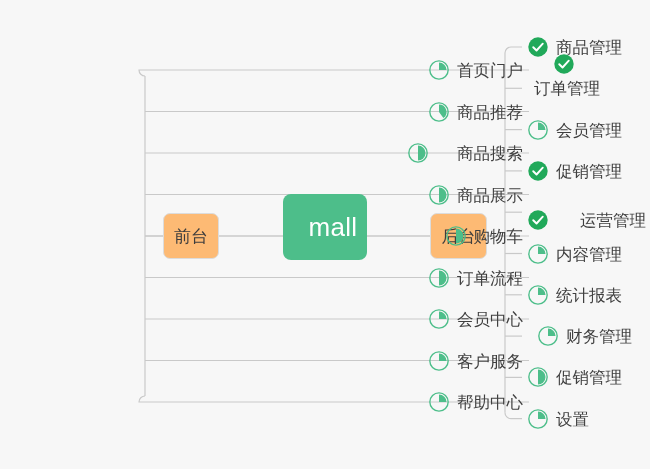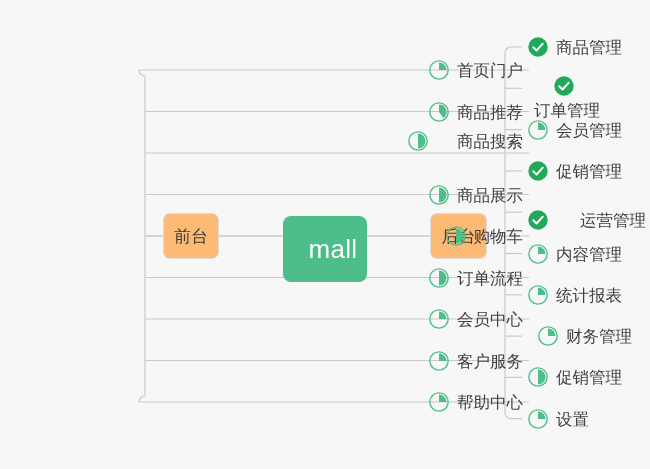--- a/index.html
+++ b/index.html
@@ -18,40 +18,40 @@
   #wires{position:absolute;left:0;top:0;width:650px;height:469px;}
   #wires path, #wires line{fill:none;stroke:#c9c9c9;stroke-width:1.2;}
 
   
   .node{
     position:absolute;
     display:flex;align-items:center;justify-content:center;
     box-sizing:border-box;
   }
   .node-root{
-    left:283px;top:216px;width:84px;height:66px;
+    left:283px;top:194px;width:84px;height:66px;
     background:#4dbe8a;border-radius:8px;
     color:#ffffff;font-size:26px;letter-spacing:.3px;padding-left:16px;
   }
   .node-branch{
     background:#fdba74;border:1px solid #dcdcdc;border-radius:7px;
     color:#3d3d3d;font-size:17px;
   }
   .node-front{left:163px;top:213px;width:56px;height:46px;}
   .node-back{left:430px;top:213px;width:57px;height:46px;}
 
   
   .leaf{
     position:absolute;
     display:flex;align-items:center;
     height:26px;
     white-space:nowrap;
   }
   .leaf-left{right:525px;flex-direction:row;justify-content:flex-end;}
-  .leaf-right{left:525px;flex-direction:row;justify-content:flex-start;}
+  .leaf-right{left:525px;flex-direction:row;justify-content:flex-end;}
   .leaf-label{
     font-size:16.5px;color:#3f3f3f;
     line-height:26px;
   }
   .leaf-left .leaf-label{margin-left:7px;}
   .leaf-right .leaf-label{margin-left:7px;}
   .ico{
     width:22px;height:22px;flex:0 0 22px;display:block;
   }
 </style>
@@ -107,21 +107,21 @@
         </svg>
         <span class="leaf-label">首页门户</span>
       </div>
       <div class="leaf leaf-left" style="top: 98.5px; right: 127px;">
         <svg viewBox="0 0 24 24" class="ico">
           <circle cx="12" cy="12" r="10" fill="none" stroke="#4dbe8a" stroke-width="1.5"></circle>
           <path d="M 12 12 L 12 3.8000000000000007 A 8.2 8.2 0 0 1 16.81983906879828 18.633939353874567 Z" fill="#4dbe8a"></path>
         </svg>
         <span class="leaf-label">商品推荐</span>
       </div>
-      <div class="leaf leaf-left" style="top: 128px; right: 127px; gap: 21px;">
+      <div class="leaf leaf-left" style="top: 140px; right: 127px; gap: 21px;">
         <svg viewBox="0 0 24 24" class="ico">
           <circle cx="12" cy="12" r="10" fill="none" stroke="#4dbe8a" stroke-width="1.5"></circle>
           <path d="M 12 12 L 12 3.8000000000000007 A 8.2 8.2 0 0 1 12.000000000000002 20.2 Z" fill="#4dbe8a"></path>
         </svg>
         <span class="leaf-label">商品搜索</span>
       </div>
       <div class="leaf leaf-left" style="top: 181.5px; right: 127px;">
         <svg viewBox="0 0 24 24" class="ico">
           <circle cx="12" cy="12" r="10" fill="none" stroke="#4dbe8a" stroke-width="1.5"></circle>
           <path d="M 12 12 L 12 3.8000000000000007 A 8.2 8.2 0 0 1 12.000000000000002 20.2 Z" fill="#4dbe8a"></path>

